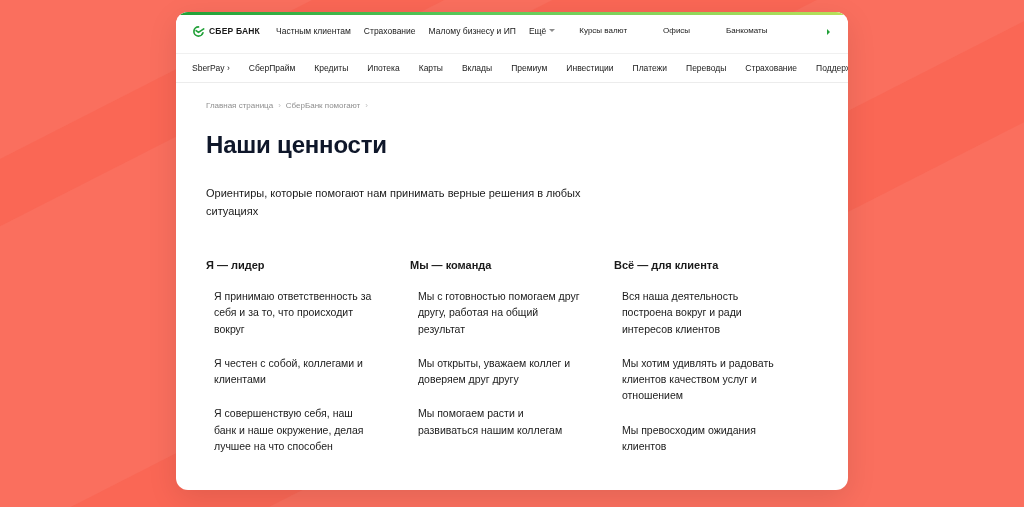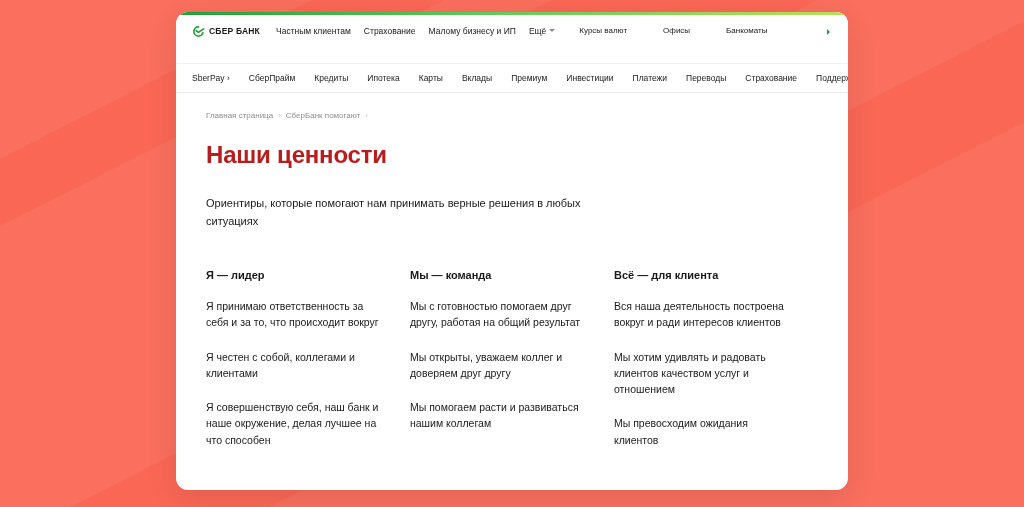--- a/index.html
+++ b/index.html
@@ -47,21 +47,21 @@
     overflow: hidden;
     box-shadow: 0 8px 30px rgba(0,0,0,0.10);
   }
 
   
   .top-bar {
     height: 37px;
     background: #ffffff;
     display: flex;
     align-items: center;
-    padding: 0 17px 14px 16px;
+    padding: 0 17px 4px 16px;
     border-bottom: 1px solid #f0f0f0;
     position: relative;
   }
   .top-bar::before {
     content: "";
     position: absolute;
     left: 0; right: 0; top: 0;
     height: 3px;
     background: linear-gradient(90deg, #21a038 0%, #5cc95c 45%, #b9e05a 100%);
   }
@@ -174,21 +174,21 @@
     text-decoration: none;
   }
   .breadcrumb .sep {
     color: #c0c0c0;
     font-size: 8px;
   }
   h1.page-title {
     font-size: 24px;
     line-height: 1.1;
     font-weight: bold;
-    color: #b91c1c;
+    color: #0f172a;
     margin: 0 0 27px 0;
     letter-spacing: -.2px;
   }
   p.intro {
     font-size: 11px;
     line-height: 1.62;
     color: #1a1a1a;
     margin: 0 0 17px 0;
     max-width: 430px;
   }
@@ -214,21 +214,21 @@
     margin: 0 0 17px 0;
   }
   .value-col li {
     list-style: none;
     font-size: 10.5px;
     line-height: 1.55;
     color: #1a1a1a;
     margin: 0 0 18px 0;
   }
   .value-col ul {
-    margin: 0;
+    margin: 8px;
     padding: 0;
   }
 </style>
 </head>
 <body>
 
 <div class="bg-band b1"></div>
 <div class="bg-band b2"></div>
 <div class="bg-band b3"></div>
 

